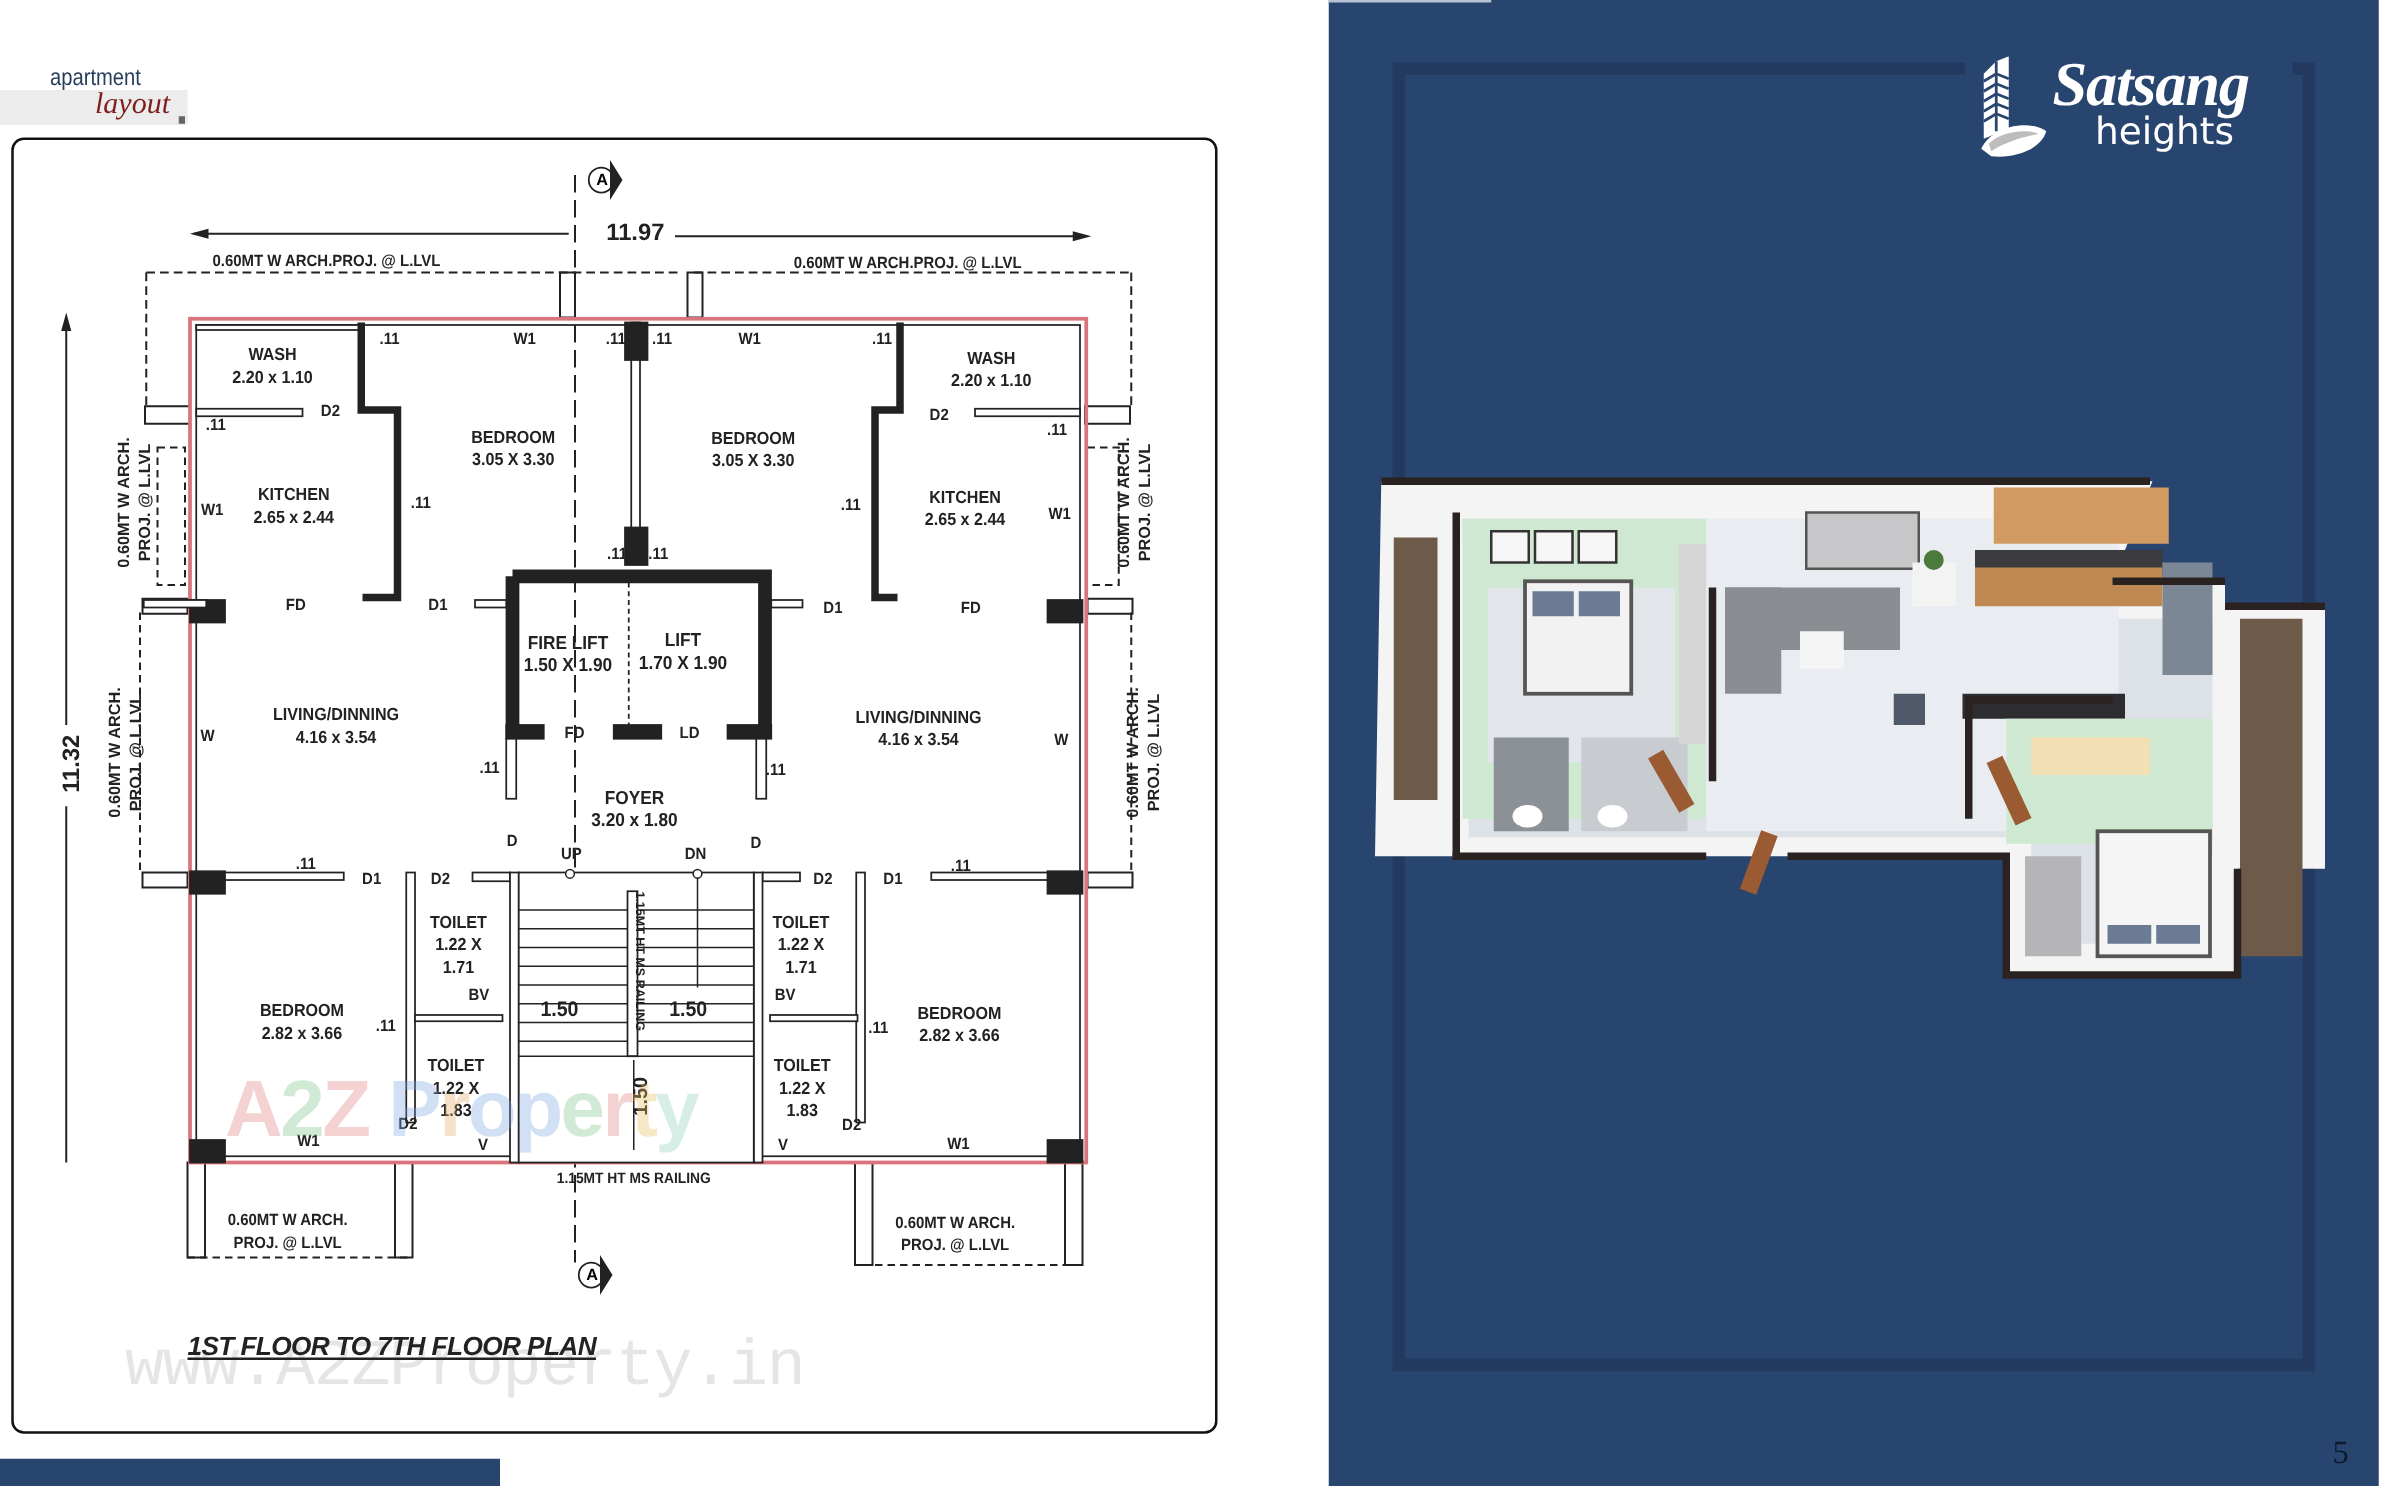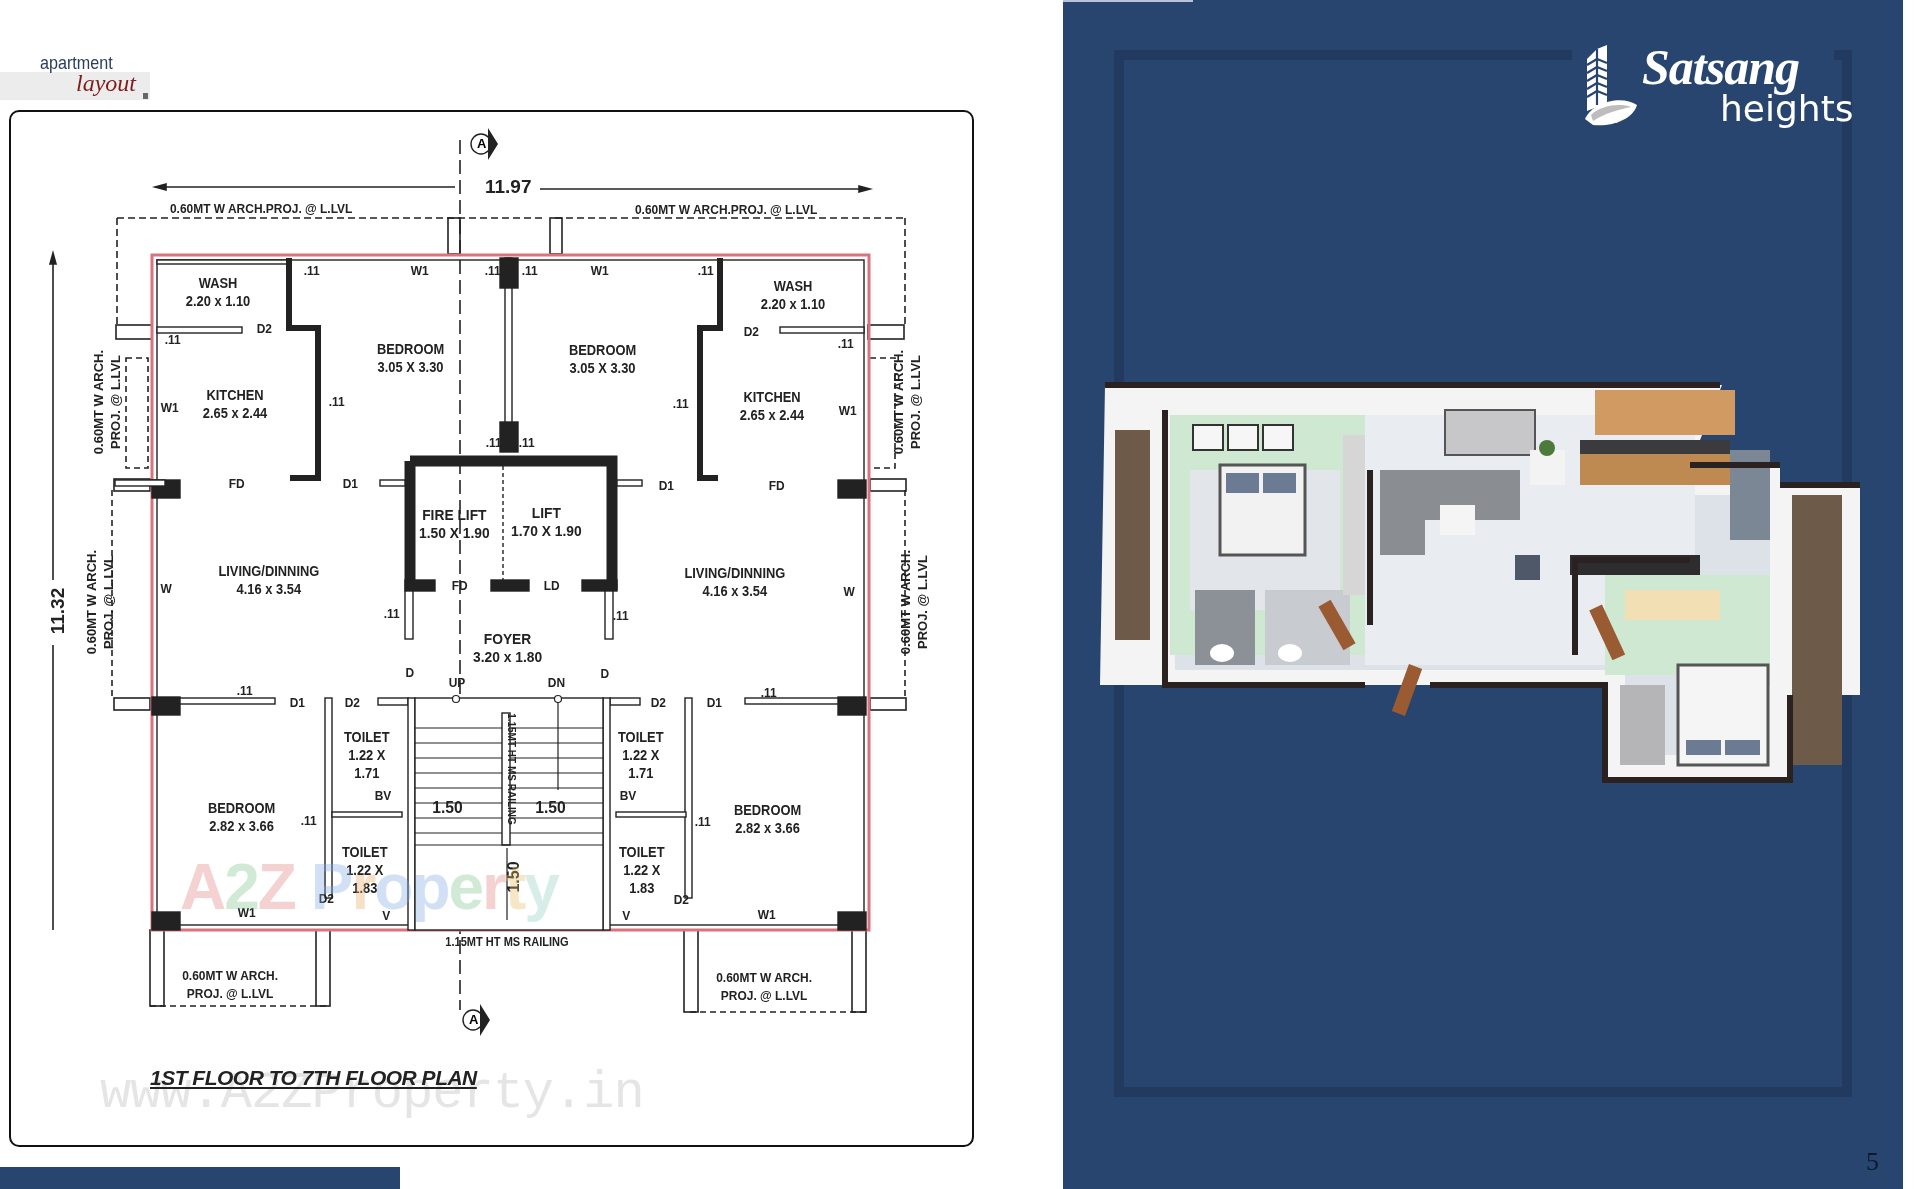--- a/index.html
+++ b/index.html
@@ -21,21 +21,21 @@
   .title{left:150px;top:1066px;font-size:21px;font-weight:bold;font-style:italic;color:#222;text-decoration:underline;letter-spacing:-0.5px;}
   .wm{left:100px;top:1064px;font-size:52px;color:rgba(150,150,150,0.25);font-family:Liberation Mono, monospace;letter-spacing:-1px;}
   .wm-logo{left:180px;top:850px;font-size:64px;font-weight:bold;letter-spacing:-2px;opacity:0.35;}
   .bottom-bar{left:0;top:1167px;width:400px;height:22px;background:#28456f;}
   .top-strip{left:1063px;top:0;width:130px;height:2px;background:#b8c4d6;}
   
   .panel{left:1063px;top:0;width:840px;height:1189px;background:#28456f;}
   .frame{left:1114px;top:50px;width:738px;height:1047px;border:10px solid #223a5f;box-sizing:border-box;}
   .logo-mask{left:1572px;top:40px;width:262px;height:95px;background:#28456f;}
   .logo-script{left:1642px;top:38px;font-size:50px;font-weight:bold;font-style:italic;color:#fff;font-family:"Liberation Serif",serif;letter-spacing:-1px;}
-  .logo-sub{left:1676px;top:88px;font-size:36px;color:#fff;font-family:"DejaVu Sans",sans-serif;margin-left:44px;}
+  .logo-sub{left:1676px;top:88px;font-size:30px;color:#fff;font-family:"DejaVu Sans",sans-serif;}
   .pagenum{left:1866px;top:1147px;font-size:26px;color:#0e1a2e;font-family:"Liberation Serif",serif;}
   .render{left:1100px;top:355px;width:770px;height:440px;}
 </style>
 </head>
 <body>
 
 <div class="abs hdr-band"></div>
 <div class="abs hdr-1">apartment</div>
 <div class="abs hdr-2">layout</div>
 <div class="abs hdr-dot"></div>

